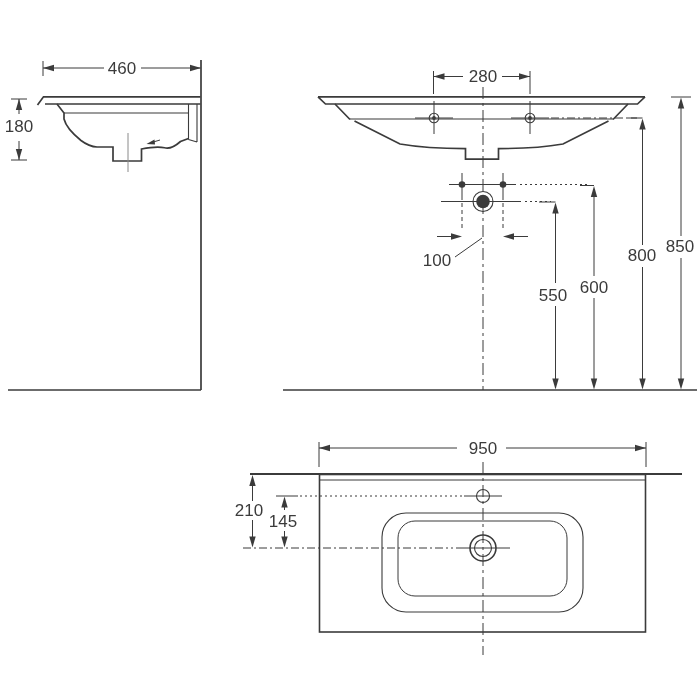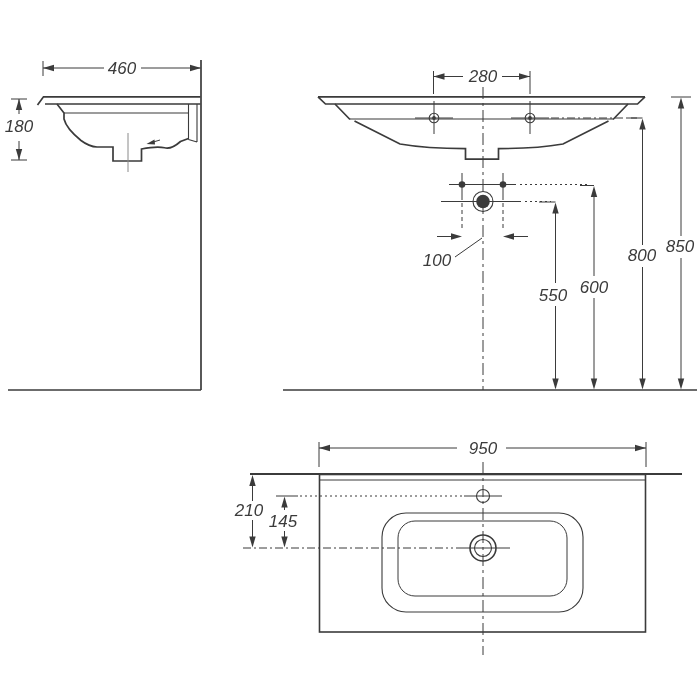--- a/index.html
+++ b/index.html
@@ -1,16 +1,16 @@
 <!DOCTYPE html>
 <html><head>
 <meta charset="utf-8">
 <style>
   html,body{margin:0;padding:0;background:#ffffff;width:700px;height:700px;overflow:hidden;}
-  #canvas{width:568px;height:700px;position:relative;background:#ffffff;font-style:italic;}
+  #canvas{width:568px;height:700px;position:relative;background:#ffffff;}
   svg{display:block;}
   text{font-family:"Liberation Sans","DejaVu Sans",sans-serif;font-size:17px;fill:#3b3b3b;}
   .ln{stroke:#3b3b3b;fill:none;}
   .w1{stroke-width:1;}
   .w11{stroke-width:1.1;}
   .w16{stroke-width:1.6;}
   .w17{stroke-width:1.7;}
   .w2{stroke-width:2;}
   .ah{fill:#3b3b3b;stroke:none;}
   .dot{fill:#3b3b3b;stroke:none;}

